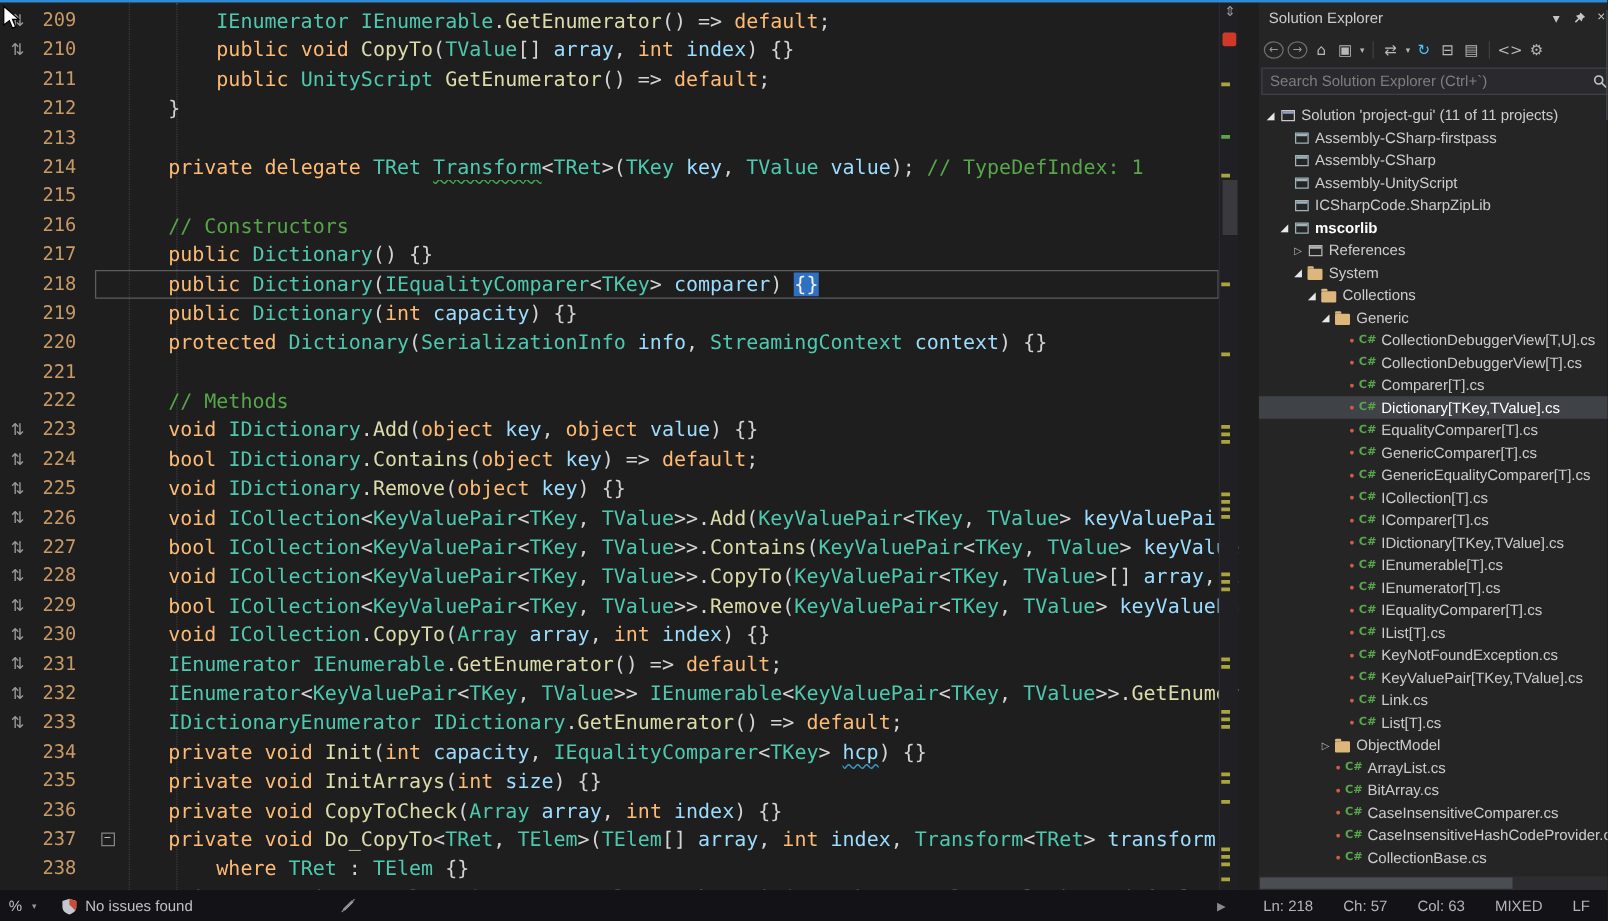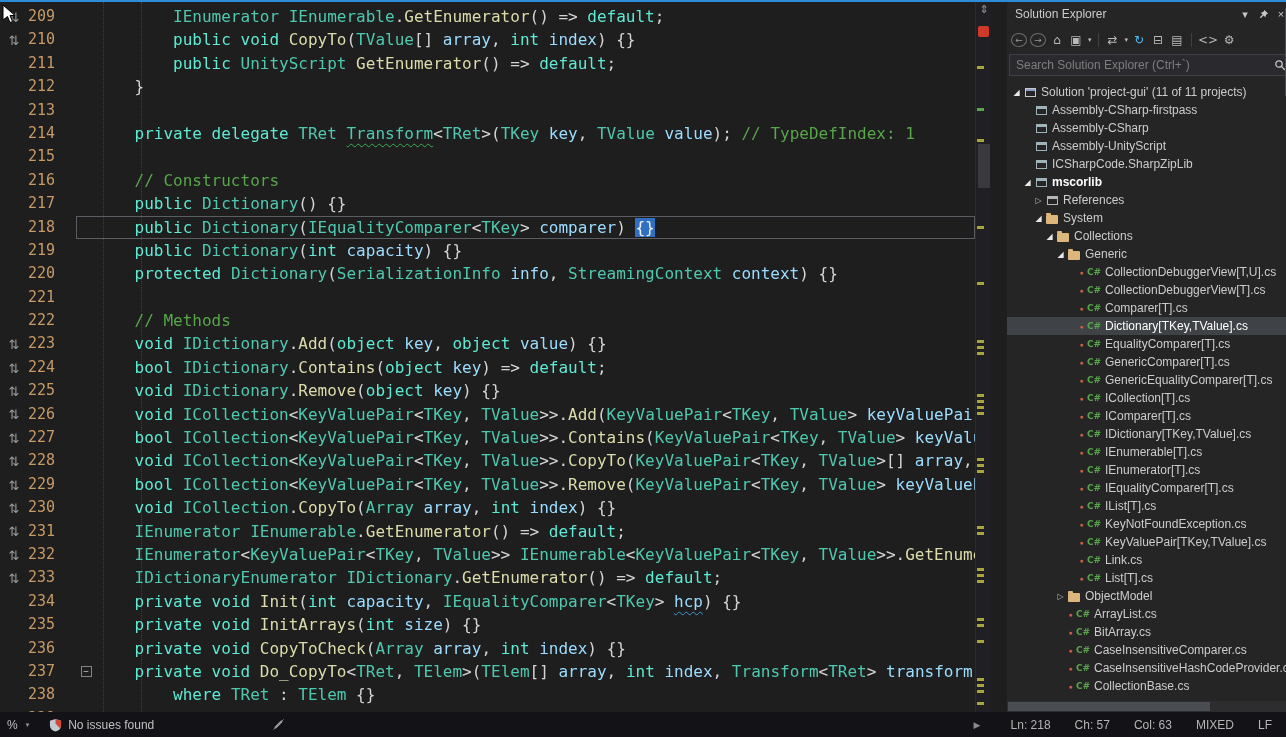--- a/index.html
+++ b/index.html
@@ -14,29 +14,29 @@
   .main { position:absolute; top:2px; left:0; right:0; bottom:25px; display:flex; background:#1e1e1e; }
 
   
   .editor-pane { position:relative; width:991px; flex:none; background:#1e1e1e; overflow:hidden; }
   .guide { position:absolute; top:0; bottom:0; width:0; border-left:1px dotted #3d3d42; z-index:0; }
   .g1 { left:103px; } .g2 { left:141px; }
   .code-rows { position:absolute; top:3px; left:0; right:16px; z-index:1; }
   .code-row { display:flex; height:23.4px; align-items:center; }
   .gm { width:28px; flex:none; text-align:center; }
   .ref-icon { font-family:"DejaVu Sans",sans-serif; font-size:13px; color:#9a9a9a; }
-  .ln { width:48px; flex:none; text-align:left; padding-right:9px; color:#c89a66;
+  .ln { width:48px; flex:none; text-align:center; padding-right:9px; color:#c89a66;
         font:15px/23.4px "DejaVu Sans Mono", monospace; }
   .line-body { flex:1; display:flex; align-items:center; height:100%; min-width:0; }
   .current .line-body { box-shadow: inset 0 0 0 1px #5c5c63; }
   .fold { width:20px; flex:none; height:100%; display:flex; align-items:center; justify-content:center; }
   .fold-box { width:11px; height:11px; border:1px solid #848484; color:#c8c8c8;
               font:9px/9px "DejaVu Sans Mono",monospace; text-align:center; background:#1e1e1e; }
   pre.code { margin:0; font:16px/23.4px "DejaVu Sans Mono", monospace; white-space:pre; color:#d4d4d4; }
-  .k  { color:#5eead4; }
+  .k  { color:#fdba74; }
   .t  { color:#4ec9b0; }
   .m  { color:#dcdcaa; }
   .p  { color:#9cdcfe; }
   .pl { color:#d4d4d4; }
   .c  { color:#57a64a; }
   .sq  { color:#4ec9b0; text-decoration:underline; text-decoration-style:wavy;
          text-decoration-color:#3fae52; text-decoration-thickness:1px; text-underline-offset:4px; }
   .usq { color:#9cdcfe; text-decoration:underline; text-decoration-style:wavy;
          text-decoration-color:#3a9bc8; text-decoration-thickness:1px; text-underline-offset:4px; }
   .sel { background:#3070c2; color:#f0f0f0; }

